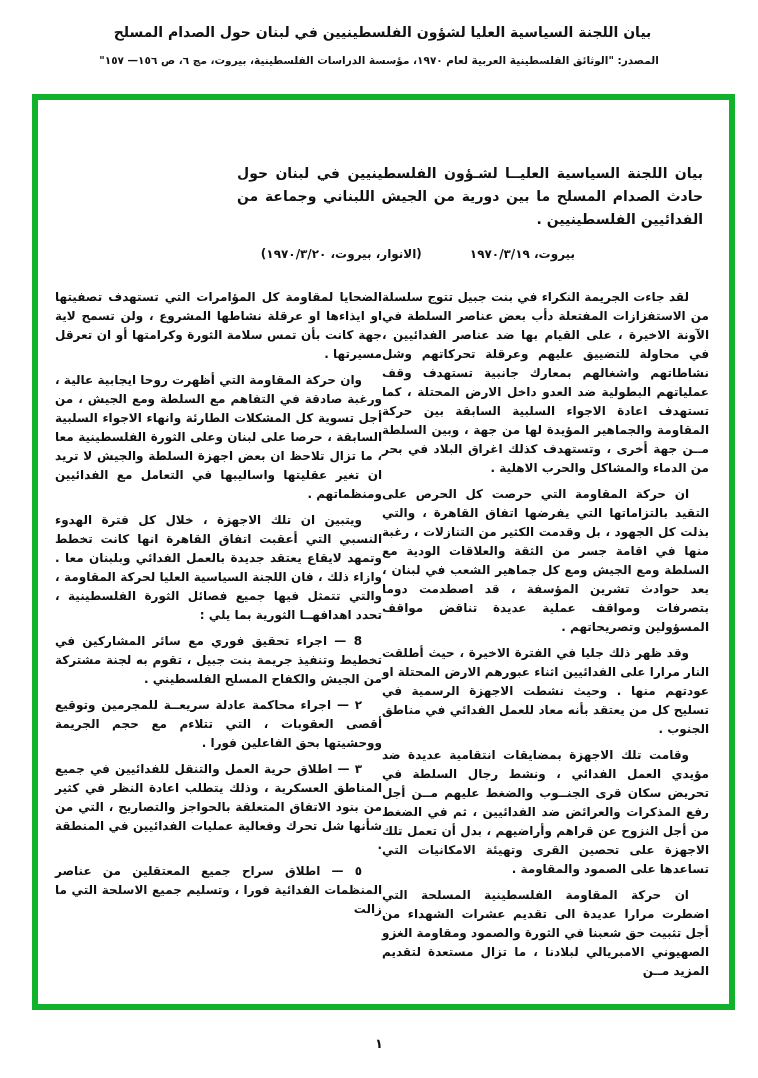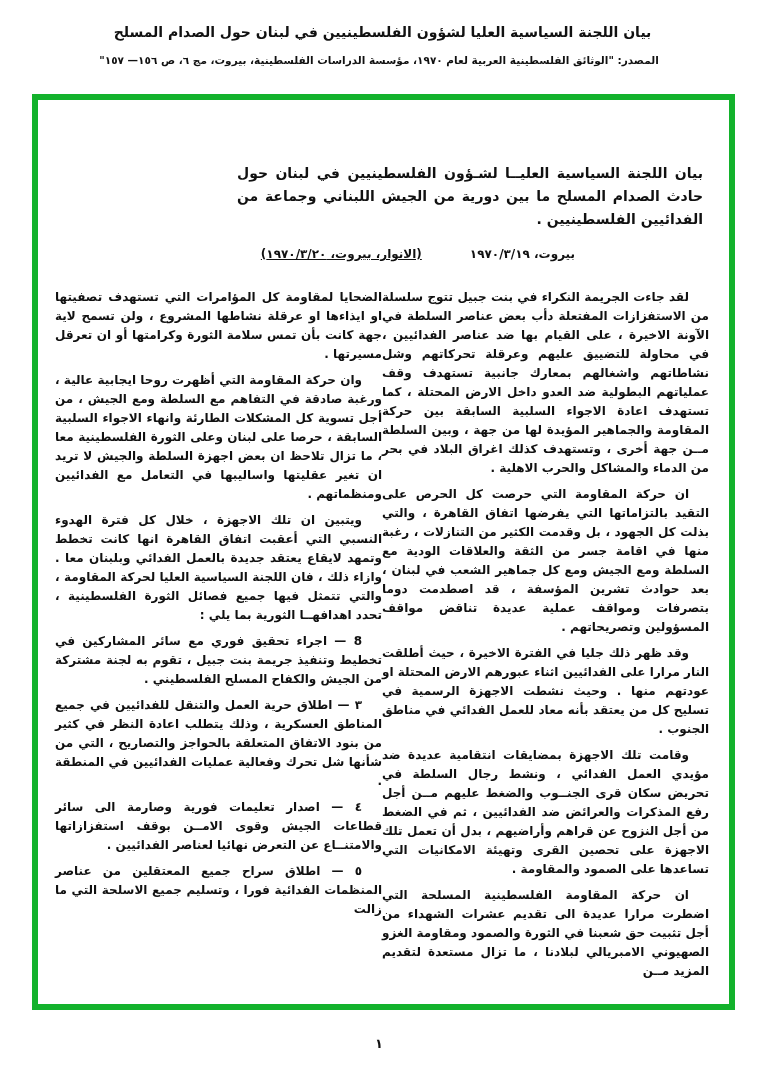--- a/index.html
+++ b/index.html
@@ -65,21 +65,21 @@
     width: 466px;
     direction: rtl;
     display: flex;
     padding-right: 0;
     box-sizing: border-box;
     font-weight: bold;
     font-size: 12px;
     white-space: nowrap;
   }
   .dateline .dl-place { margin-right: 128px; }
-  .dateline .dl-ref   { margin-right: 48px; text-decoration: underline; }
+  .dateline .dl-ref   { margin-right: 48px; }
   .col {
     position: absolute;
     top: 188px;
     width: 327px;
     direction: rtl;
     text-align: justify;
     font-weight: bold;
     font-size: 12px;
     line-height: 19px;
   }
@@ -119,19 +119,19 @@
     <p>وقد ظهر ذلك جليا في الفترة الاخيرة ، حيث أطلقت النار مرارا على الفدائيين اثناء عبورهم الارض المحتلة او عودتهم منها . وحيث نشطت الاجهزة الرسمية في تسليح كل من يعتقد بأنه معاد للعمل الفدائي في مناطق الجنوب .</p>
     <p>وقامت تلك الاجهزة بمضايقات انتقامية عديدة ضد مؤيدي العمل الفدائي ، ونشط رجال السلطة في تحريض سكان قرى الجنــوب والضغط عليهم مــن أجل رفع المذكرات والعرائض ضد الفدائيين ، ثم في الضغط من أجل النزوح عن قراهم وأراضيهم ، بدل أن تعمل تلك الاجهزة على تحصين القرى وتهيئة الامكانيات التي تساعدها على الصمود والمقاومة .</p>
     <p>ان حركة المقاومة الفلسطينية المسلحة التي اضطرت مرارا عديدة الى تقديم عشرات الشهداء من أجل تثبيت حق شعبنا في الثورة والصمود ومقاومة الغزو الصهيوني الامبريالي لبلادنا ، ما تزال مستعدة لتقديم المزيد مــن</p>
   </div>
 
   <div class="col col-left">
     <p>الضحايا لمقاومة كل المؤامرات التي تستهدف تصفيتها او ايذاءها او عرقلة نشاطها المشروع ، ولن تسمح لاية جهة كانت بأن تمس سلامة الثورة وكرامتها أو ان تعرقل مسيرتها .</p>
     <p>وان حركة المقاومة التي أظهرت روحا ايجابية عالية ، ورغبة صادقة في التفاهم مع السلطة ومع الجيش ، من أجل تسوية كل المشكلات الطارئة وانهاء الاجواء السلبية السابقة ، حرصا على لبنان وعلى الثورة الفلسطينية معا ، ما تزال تلاحظ ان بعض اجهزة السلطة والجيش لا تريد ان تغير عقليتها واساليبها في التعامل مع الفدائيين ومنظماتهم .</p>
     <p>ويتبين ان تلك الاجهزة ، خلال كل فترة الهدوء النسبي التي أعقبت اتفاق القاهرة انها كانت تخطط وتمهد لايقاع يعتقد جديدة بالعمل الفدائي وبلبنان معا . وازاء ذلك ، فان اللجنة السياسية العليا لحركة المقاومة ، والتي تتمثل فيها جميع فصائل الثورة الفلسطينية ، تحدد اهدافهــا الثورية بما يلي :</p>
     <p>8 — اجراء تحقيق فوري مع سائر المشاركين في تخطيط وتنفيذ جريمة بنت جبيل ، تقوم به لجنة مشتركة من الجيش والكفاح المسلح الفلسطيني .</p>
+    <p>٢ — اجراء محاكمة عادلة سريعــة للمجرمين وتوقيع أقصى العقوبات ، التي تتلاءم مع حجم الجريمة ووحشيتها بحق الفاعلين فورا .</p>
     <p>٣ — اطلاق حرية العمل والتنقل للفدائيين في جميع المناطق العسكرية ، وذلك يتطلب اعادة النظر في كثير من بنود الاتفاق المتعلقة بالحواجز والتصاريح ، التي من شأنها شل تحرك وفعالية عمليات الفدائيين في المنطقة .</p>
-    <p>٤ — اصدار تعليمات فورية وصارمة الى سائر قطاعات الجيش وقوى الامــن بوقف استفزازاتها والامتنــاع عن التعرض نهائيا لعناصر الفدائيين .</p>
     <p>٥ — اطلاق سراح جميع المعتقلين من عناصر المنظمات الفدائية فورا ، وتسليم جميع الاسلحة التي ما زالت</p>
   </div>
 </div>
 
 <div class="page-number">١</div>
 
 </body></html>

